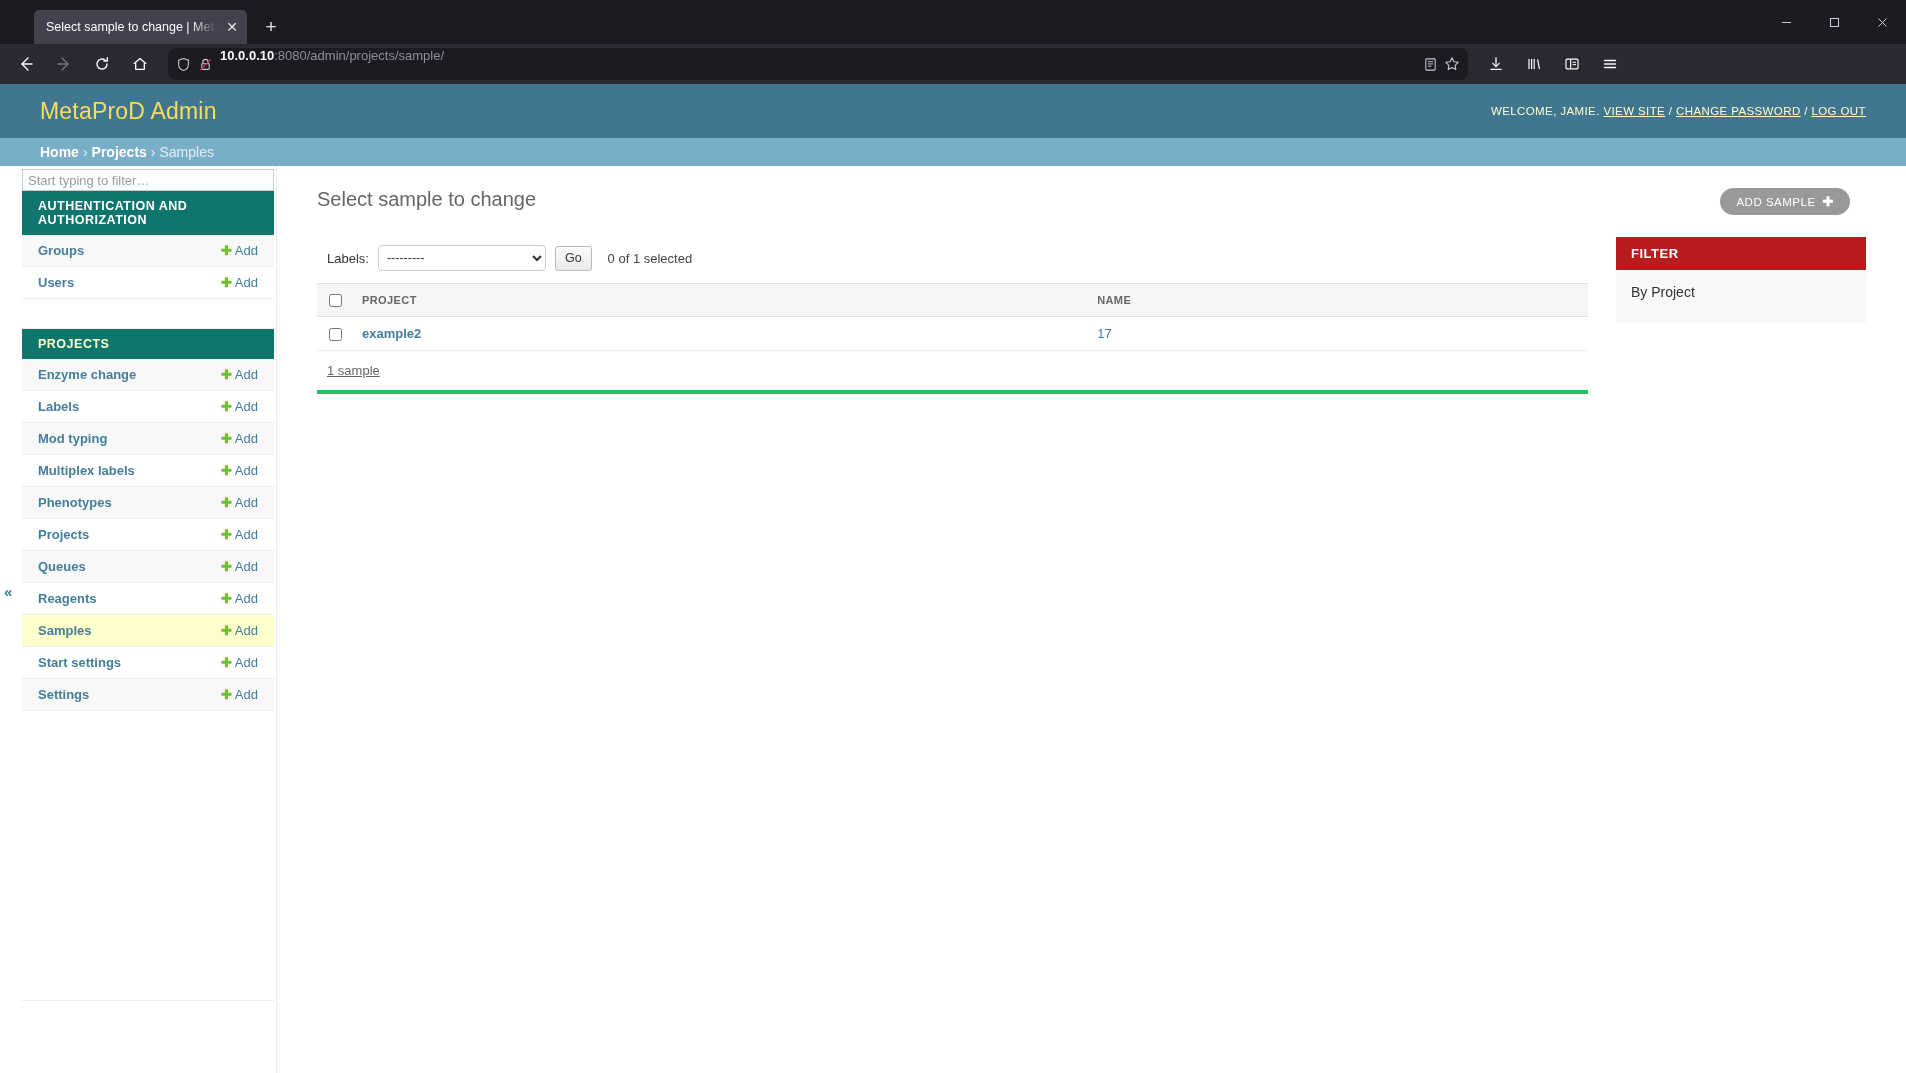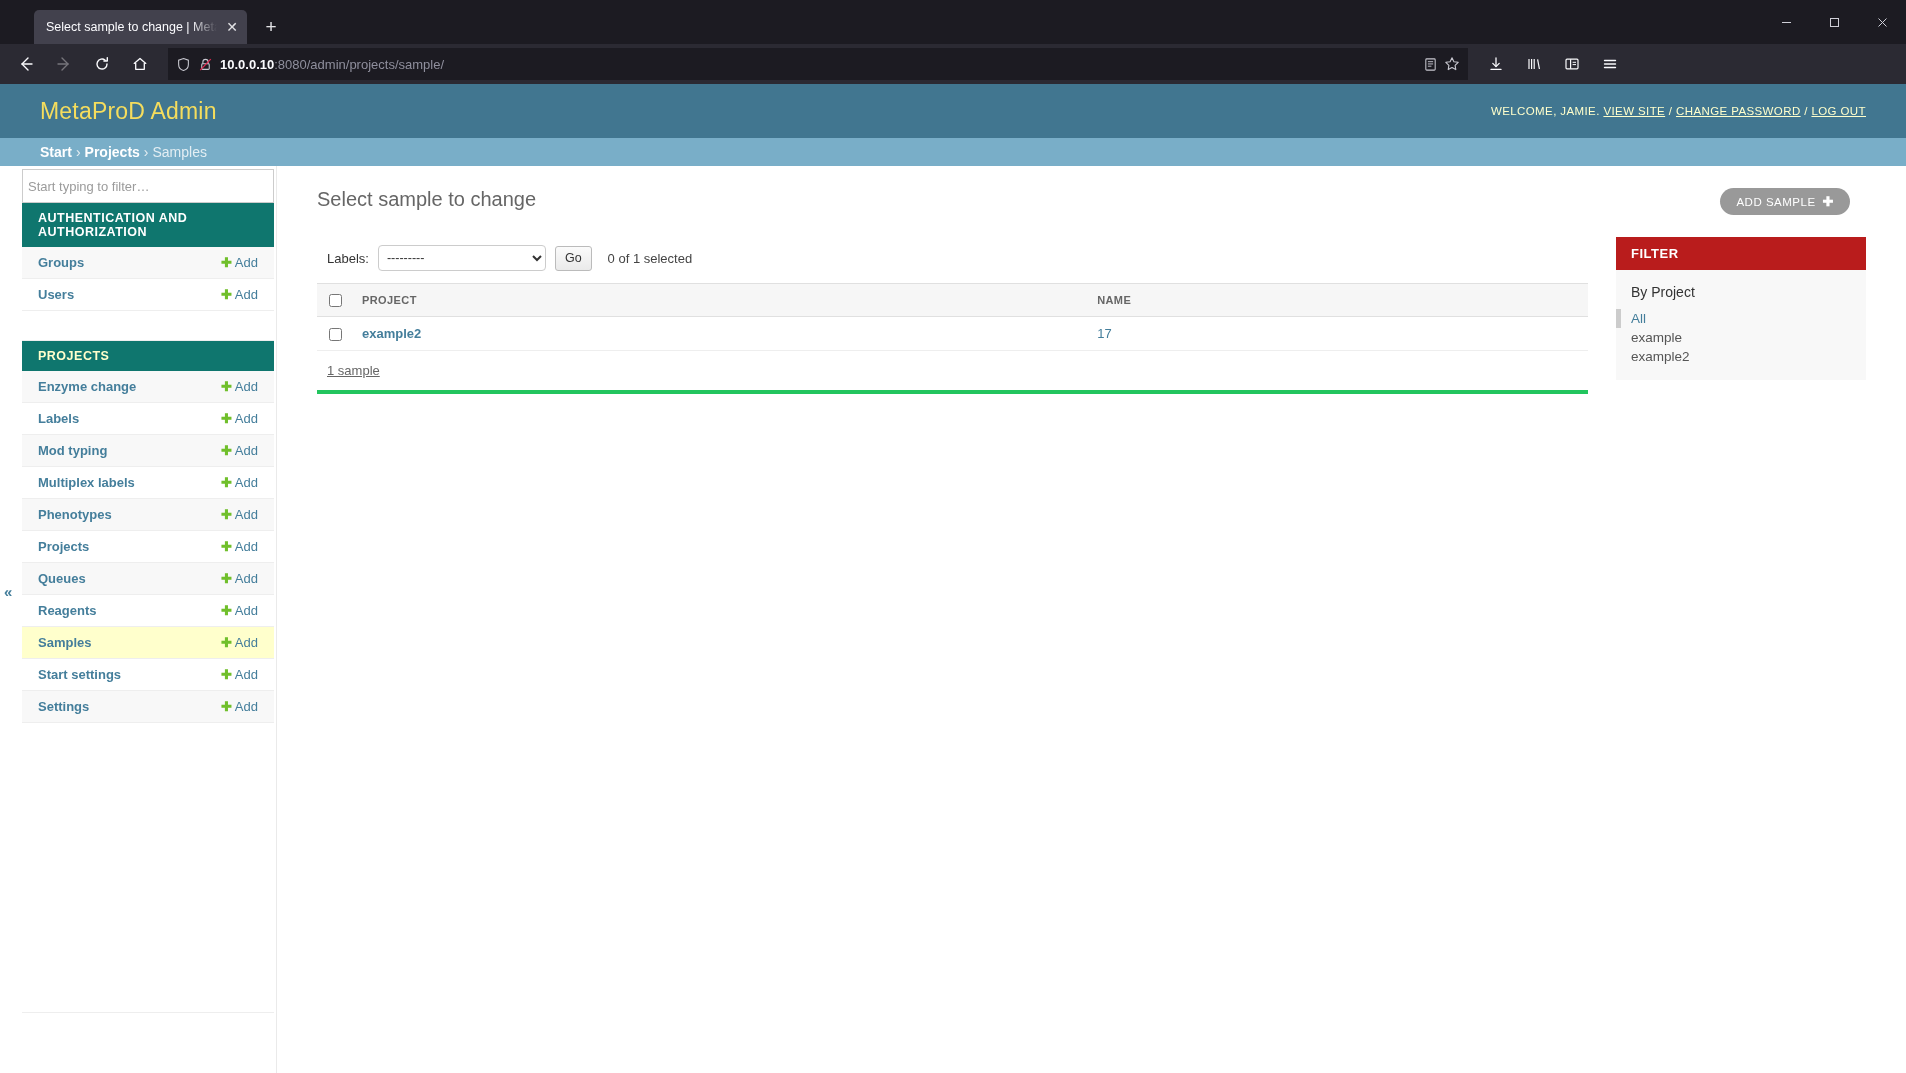--- a/index.html
+++ b/index.html
@@ -45,22 +45,22 @@
   .navbar {
     height: 40px; background: #2b2a33; display: flex; align-items: center;
     padding: 0 8px; gap: 2px; flex: 0 0 40px;
   }
   .navbtn {
     width: 36px; height: 32px; display: flex; align-items: center; justify-content: center;
     color: #fbfbfe; border-radius: 4px;
   }
   .navbtn.dim { color: #77767c; }
   .urlbar {
-    flex: 1; height: 32px; background: #1c1b22; border-radius: 0;
-    display: flex; align-items: center; padding: 0 8px; margin: 0 8px;
+    flex: 1; height: 32px; background: #1c1b22; border-radius: 8px;
+    display: flex; padding: 0 8px; margin: 0 8px;
     gap: 7px; max-width: 1300px;
   }
   .url-text { font-size: 13px; color: #8f8f9d; white-space: nowrap; }
   .url-host { color: #fbfbfe; font-weight: 600; }
   .urlbar-right { margin-left: auto; display: flex; align-items: center; gap: 6px; }
   .urlicon { color: #c8c8d0; display: flex; align-items: center; }
   .toolbar-right { display: flex; align-items: center; gap: 2px; }
 
   
   .page { flex: 1; background: #fff; position: relative; overflow: hidden; }
@@ -86,21 +86,21 @@
 
   
   .dj-sidebar {
     width: 277px; flex: 0 0 277px; background: #fff;
     border-right: 1px solid #eaeaea; min-height: 100%;
     position: relative;
   }
   .sidebar-filter-wrap { padding: 3px 2px 0 22px; }
   .sidebar-filter {
     width: 100%; height: 22px; border: 1px solid #ccc; background: #fff;
-    font-size: 13px; padding: 16px 5px; color: #333;
+    font-size: 13px; padding: 4px 5px; color: #333;
     font-family: "Liberation Sans", sans-serif;
   }
   .sidebar-filter::placeholder { color: #9b9b9b; }
   .app-block { margin: 0 2px 0 22px; }
   .app-caption {
     background: #0f766e; color: #fff; font-size: 12.5px; font-weight: bold;
     letter-spacing: .5px; padding: 8px 16px; text-transform: uppercase;
   }
   .app-caption.accent { color: #ffc; }
   .model-row {
@@ -322,21 +322,21 @@
         <span>WELCOME, JAMIE.</span>
         <a href="#">VIEW SITE</a>
         <span class="sep">/</span>
         <a href="#">CHANGE PASSWORD</a>
         <span class="sep">/</span>
         <a href="#">LOG OUT</a>
       </div>
     </div>
 
     <div class="dj-breadcrumbs">
-      <a href="#">Start</a>
+      <a href="#">Home</a>
       <span class="crumb-sep">›</span>
       <a href="#">Projects</a>
       <span class="crumb-sep">›</span>
       <span class="crumb-cur">Samples</span>
     </div>
 
     <div class="dj-body">
 
       <div class="dj-sidebar">
         <div class="sidebar-filter-wrap">
@@ -447,25 +447,20 @@
             </table>
 
             <div class="paginator">1 sample</div>
           </div>
 
           <div class="filter-panel">
             <div class="filter-title">FILTER</div>
             <div id="filter-groups">
                 <div class="filter-group">
                   <div class="filter-heading">By Project</div>
-                  <ul class="filter-list">
-                    <li class="selected"><a href="#">All</a></li>
-                    <li><a href="#">example</a></li>
-                    <li><a href="#">example2</a></li>
-                  </ul>
                 </div>
               </div>
           </div>
         </div>
       </div>
     </div>
   </div>
 </div>
 
 </body></html>

